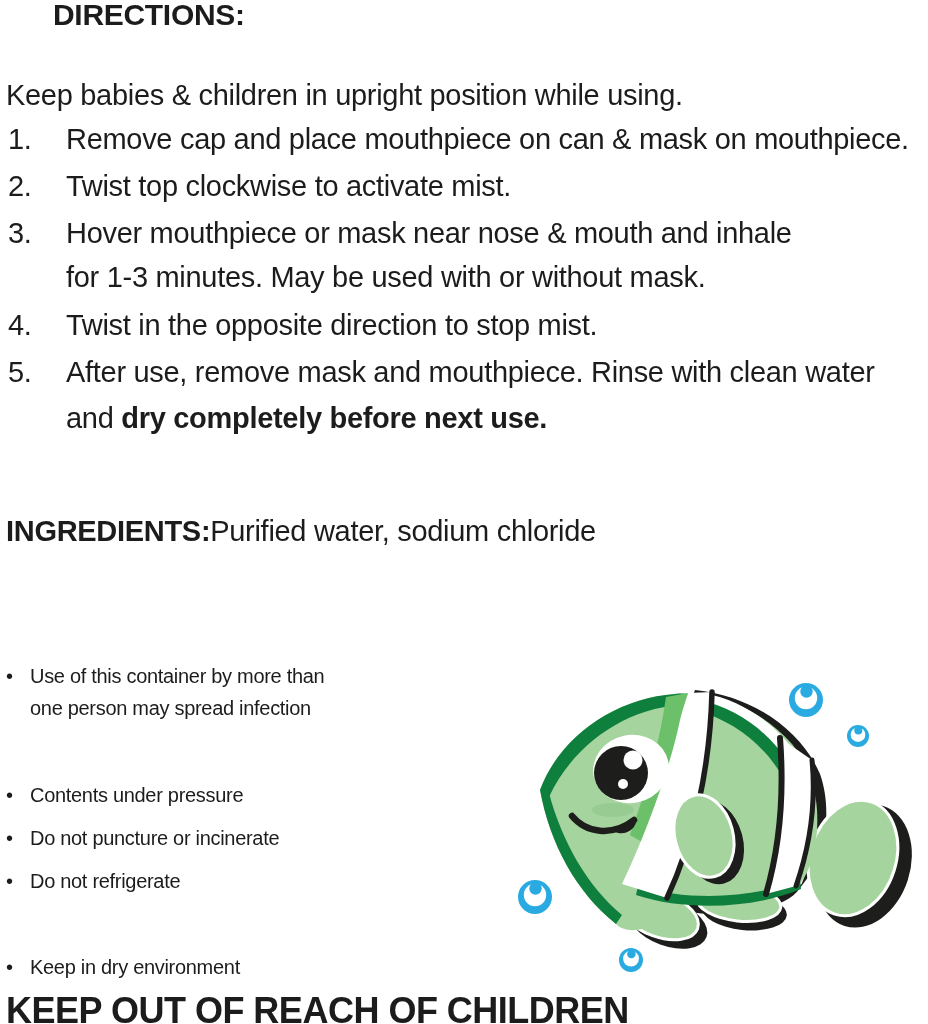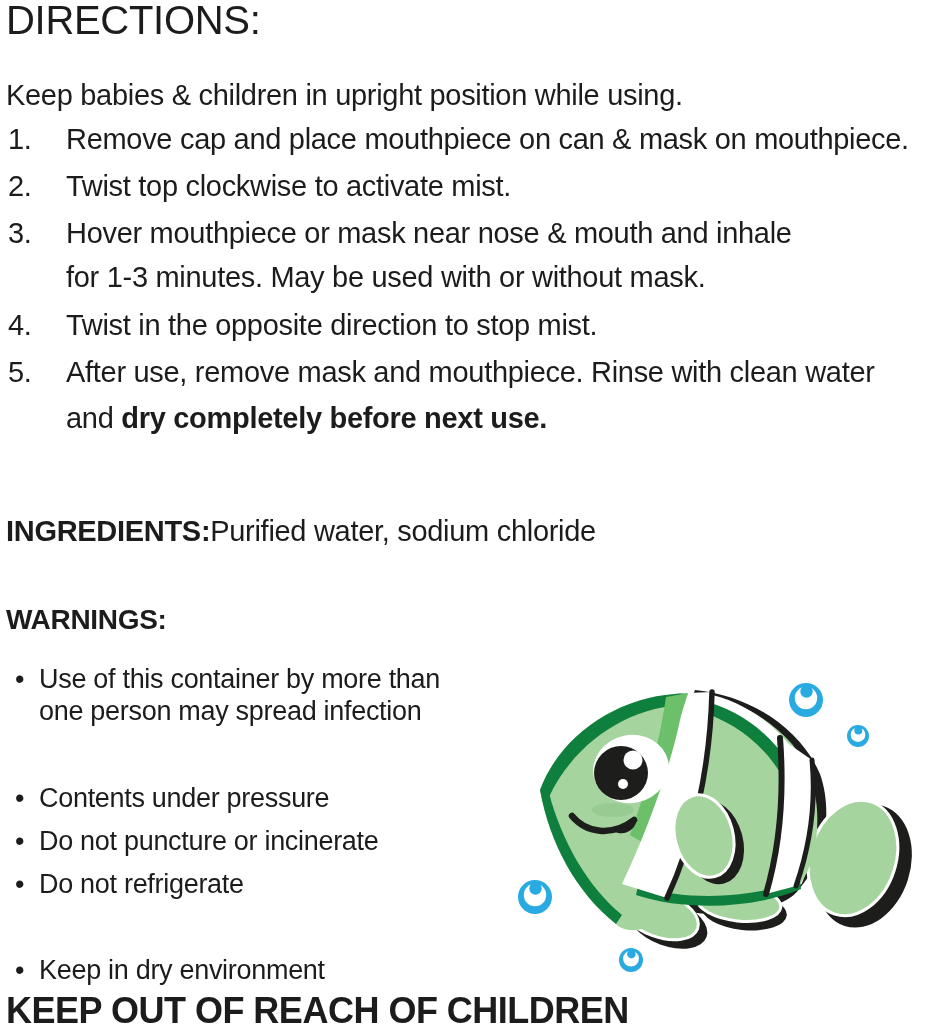--- a/index.html
+++ b/index.html
@@ -2,27 +2,27 @@
 <html><head>
 <meta charset="utf-8">
 <style>
   html,body{margin:0;padding:0;background:#fff;}
   .label{
     position:relative;width:928px;height:1024px;background:#ffffff;
     color:#1c1c1c;font-family:"Liberation Sans","DejaVu Sans",sans-serif;
     overflow:hidden;
   }
   .row{position:absolute;left:6px;line-height:1;white-space:nowrap;letter-spacing:-0.3px;}
-  .h1{font-weight:400;font-size:40px;}
+  .h1{font-weight:700;font-size:30px;margin-left:47px;}
   .body{font-size:29px;}
   .num{left:8px;font-size:29px;}
   .indent{left:66px;}
   .b{font-weight:700;}
   .ml{}
-  .warn{font-size:27px;margin-left:9px;}
+  .warn{font-size:20px;}
   .dot{display:inline-block;width:24px;}
   .cont{padding-left:24px;}
   .footer{font-weight:700;font-size:36px;letter-spacing:-0.5px;}
   sup.sp{font-size:0.58em;position:relative;top:-0.52em;letter-spacing:0;}
   .fish{position:absolute;left:470px;top:640px;width:458px;height:384px;}
 </style>
 </head>
 <body>
 
 <div class="label">
@@ -46,21 +46,20 @@
   <div class="row body num" style="top:358px">5.</div>
   <div class="row body indent" style="top:358px">After use, remove mask and mouthpiece. Rinse with clean water</div>
   <div class="row body indent" style="top:404px">
     <span>and </span><span class="b">dry completely before next use.</span>
   </div>
 
   <div class="row body" style="top:517px">
     <span class="b">INGREDIENTS:</span><span class="ml">Purified water, sodium chloride</span>
   </div>
 
-  <div class="row b" style="top:606px;font-size:28px">WARNINGS:</div>
 
   <div class="row warn" style="top:666px">
     <span class="dot">•</span><span>Use of this container by more than</span>
   </div>
   <div class="row warn cont" style="top:698px">one person may spread infection</div>
 
 
   <div class="row warn" style="top:785px">
     <span class="dot">•</span><span>Contents under pressure</span>
   </div>

